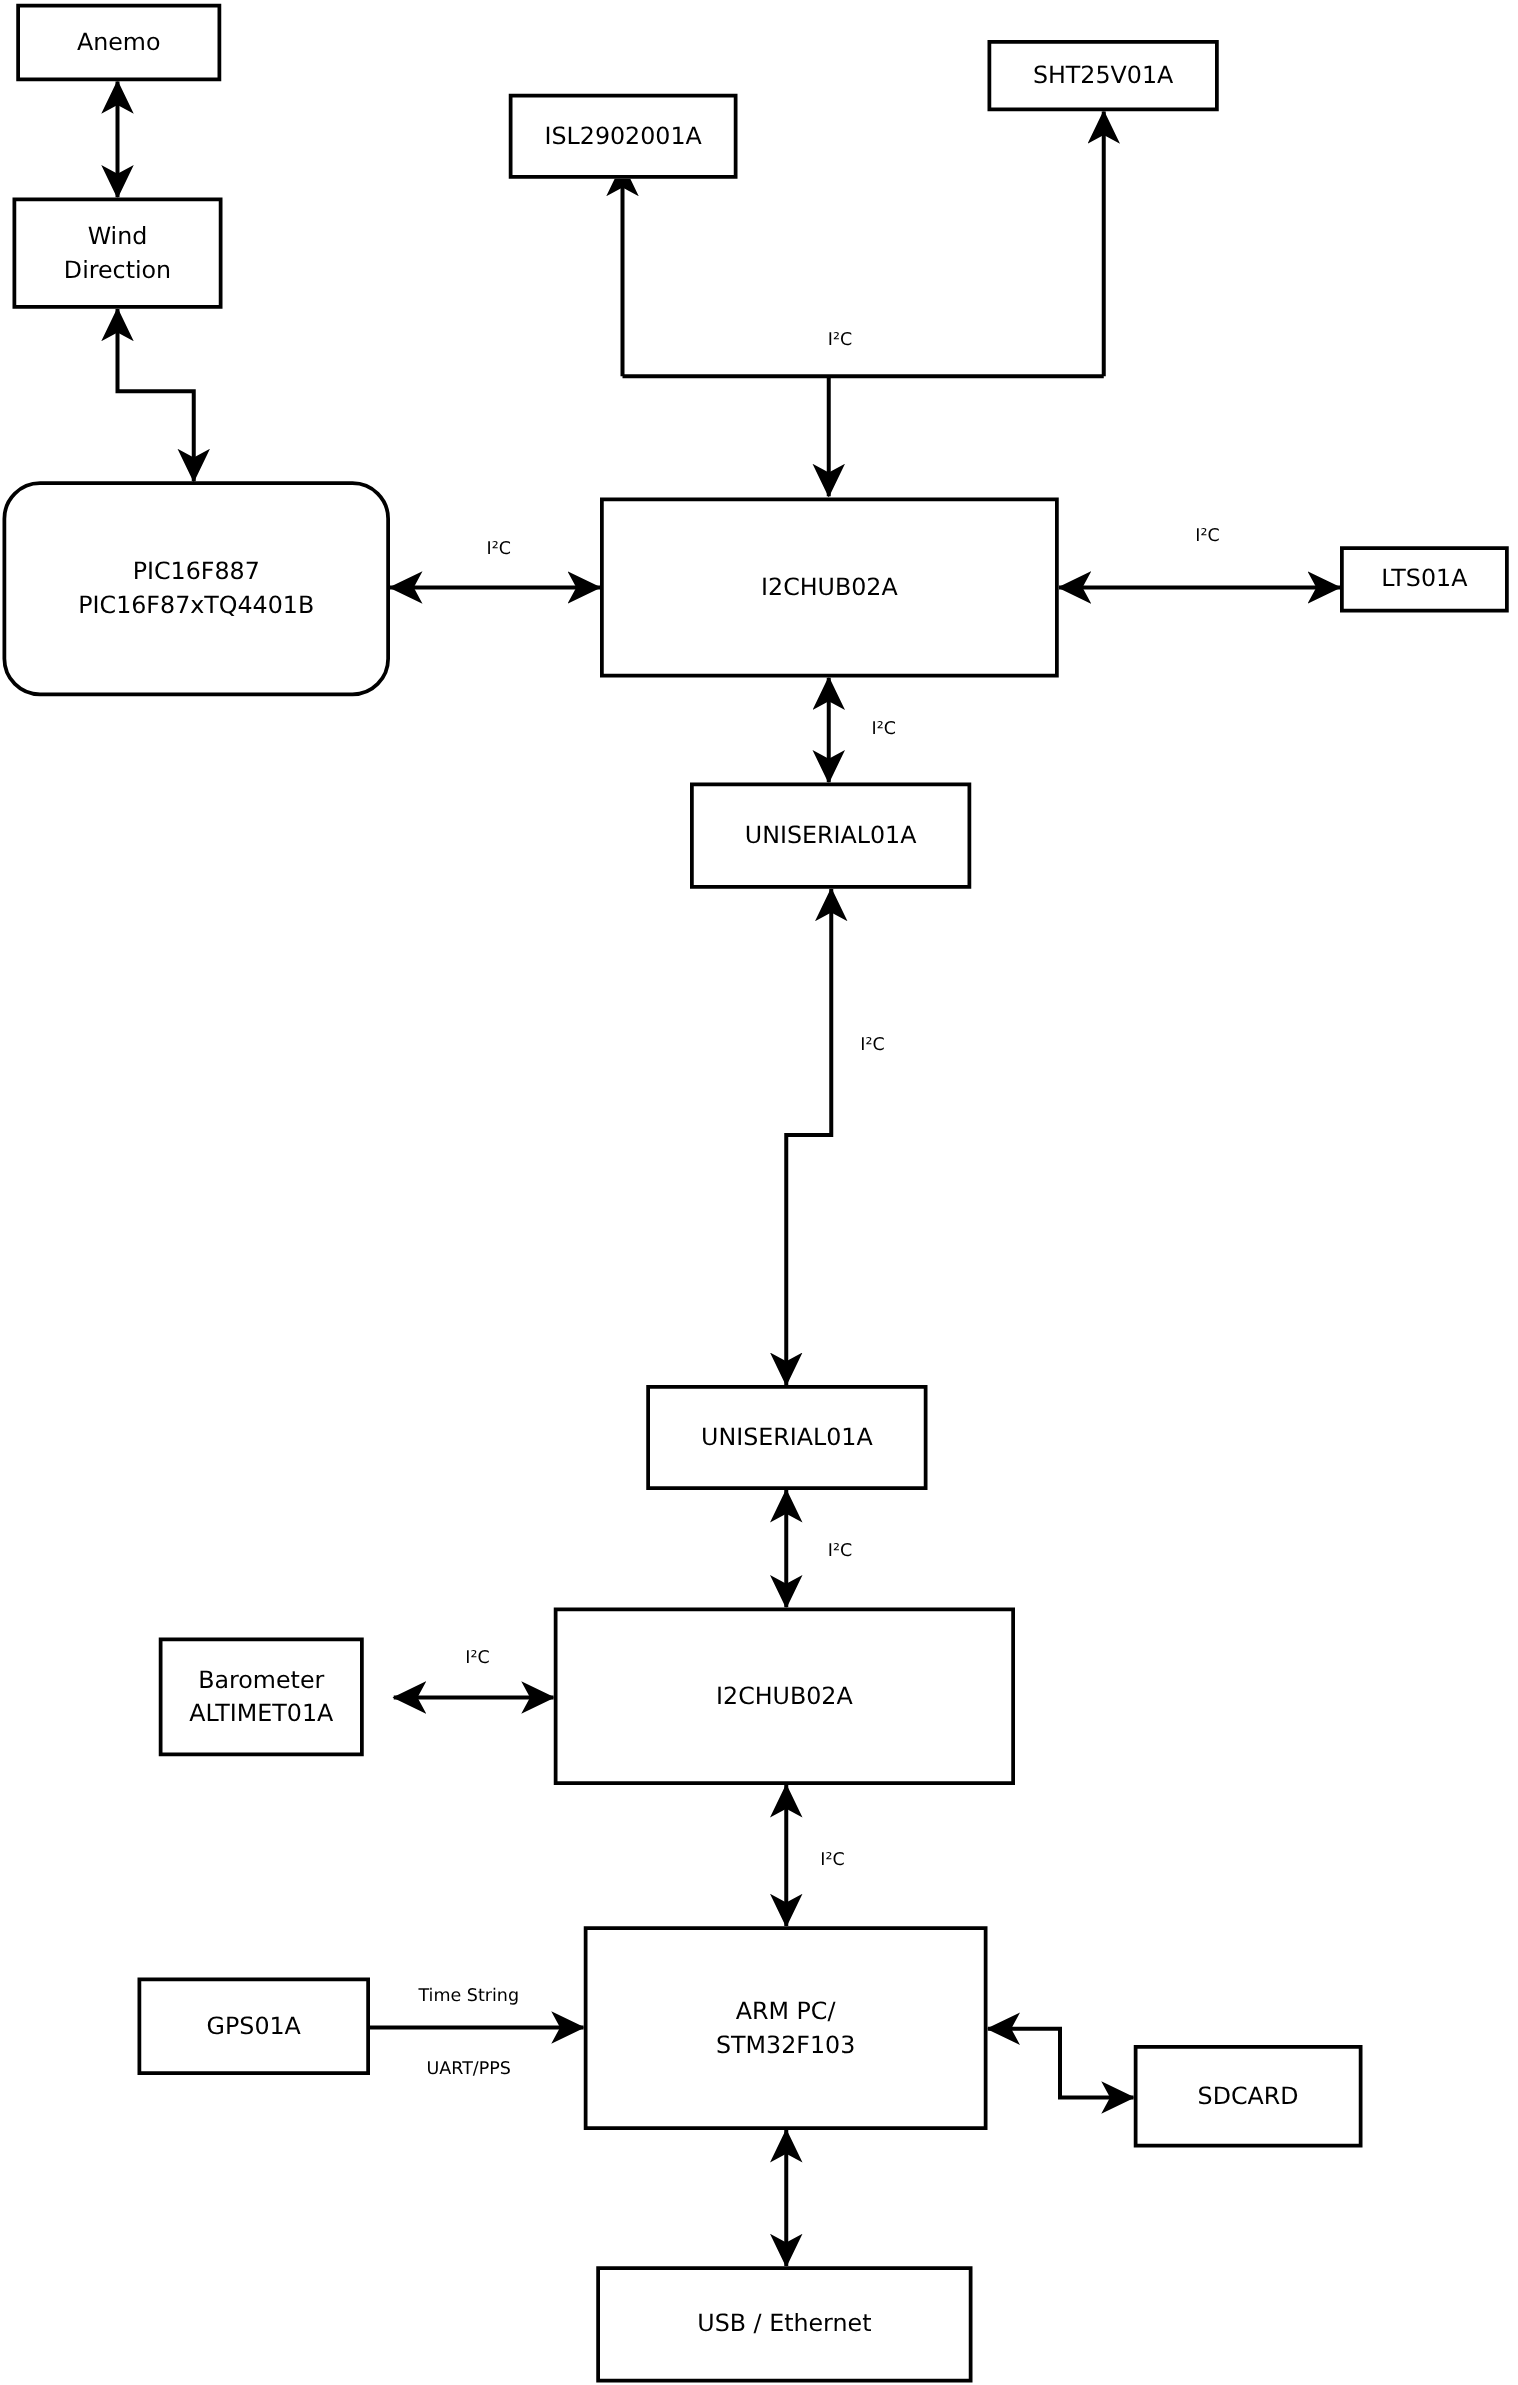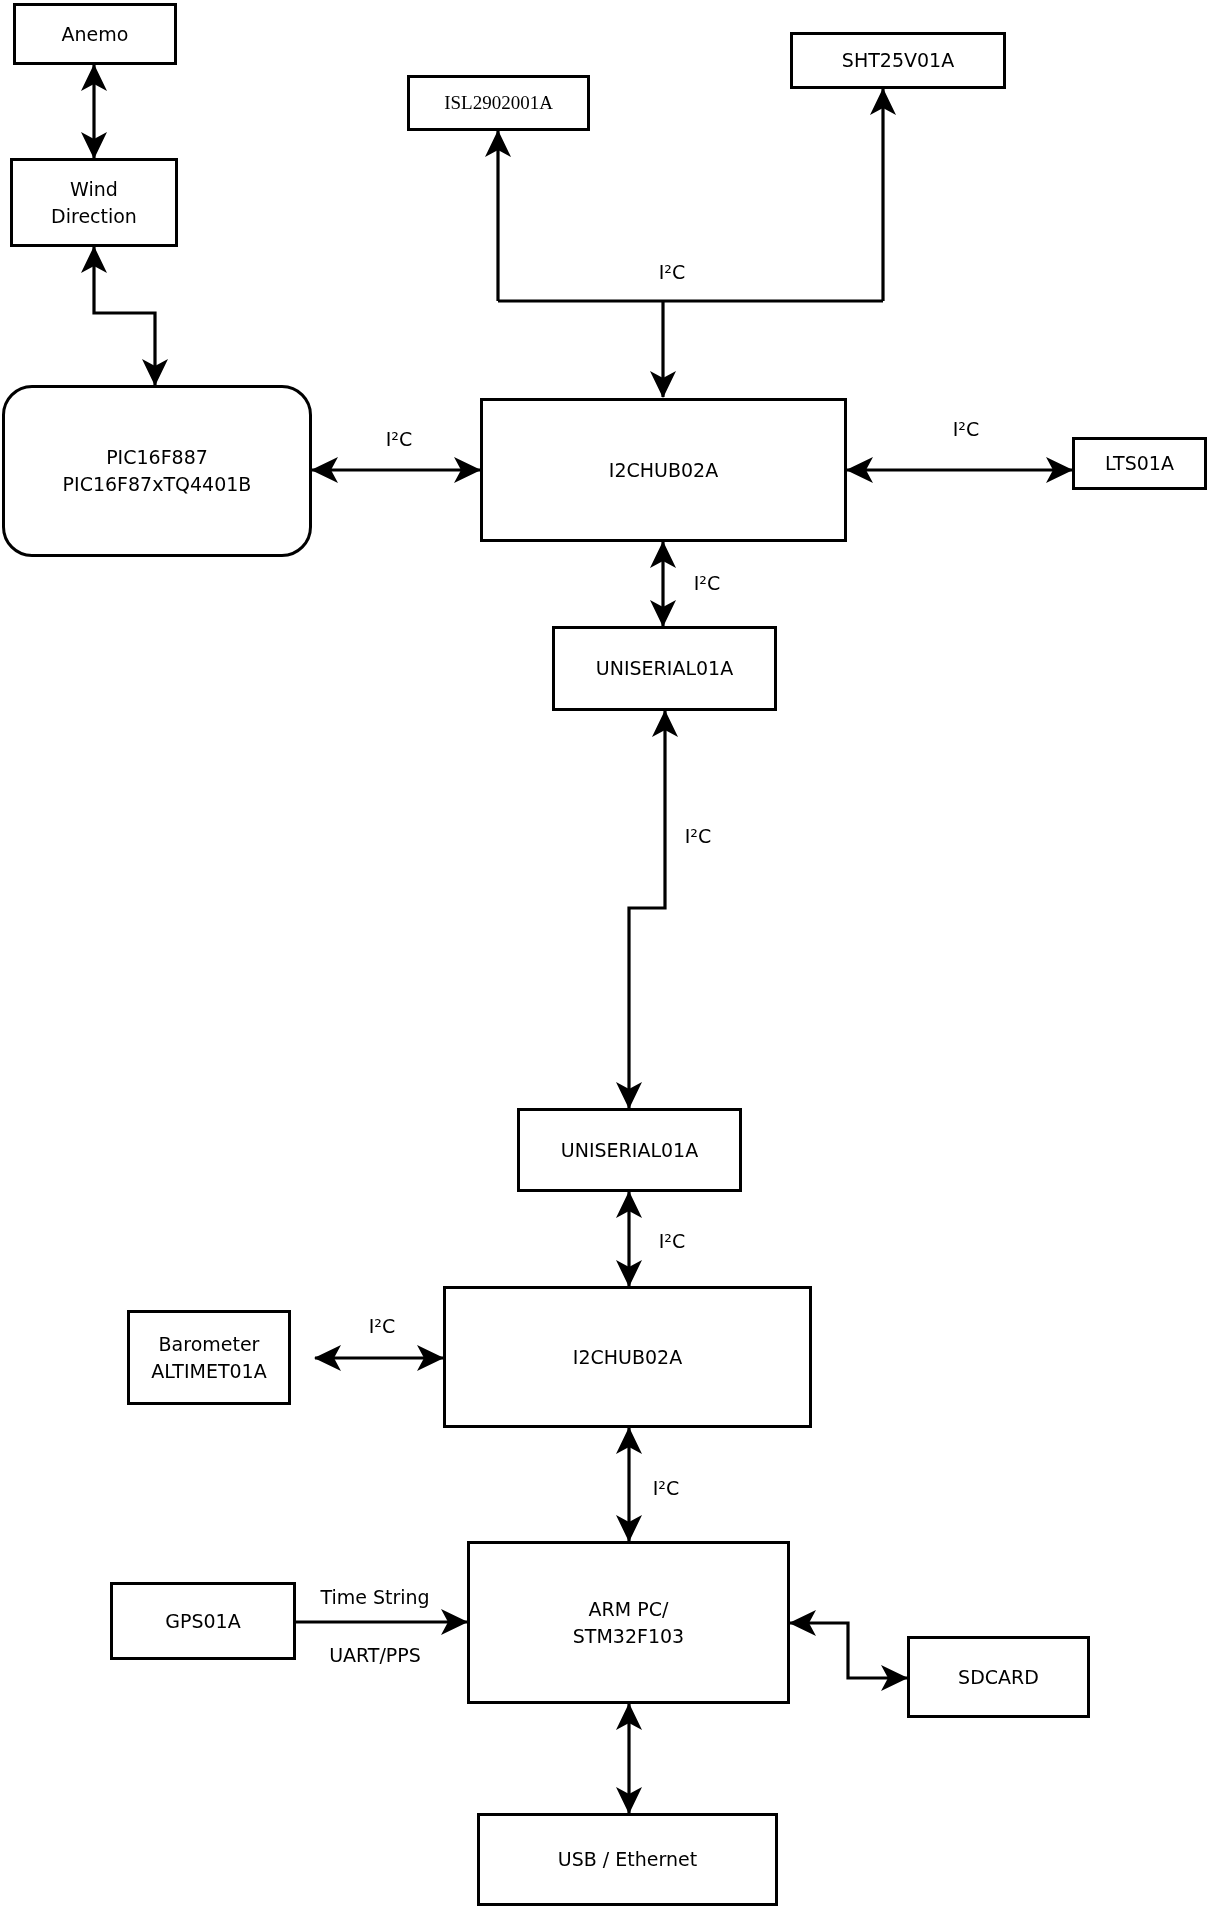--- a/index.html
+++ b/index.html
@@ -18,21 +18,21 @@
     border:3px solid #000;
     background:#ffffff;
     display:flex;align-items:center;justify-content:center;
     text-align:center;
     font-size:19px;line-height:1.42;
     white-space:pre-line;
   }
   .elabel{
     position:absolute;
     transform:translate(-50%,-50%);
-    font-size:19px;
+    font-size:14px;
     white-space:nowrap;
     background:transparent;
   }
 </style>
 </head>
 <body>
 
 <div id="canvas">
 
   <svg id="wires" viewBox="0 0 1214 1908" xmlns="http://www.w3.org/2000/svg">
@@ -62,23 +62,23 @@
   </svg>
 
   <div class="node" style="left:13px;top:3px;width:164px;height:62px;"><span>Anemo</span></div>
 
   <div class="node" style="left:10px;top:158px;width:168px;height:89px;"><span>Wind
 Direction</span></div>
 
   <div class="node" style="left:2px;top:385px;width:310px;height:172px;border-radius:30px;"><span>PIC16F887
 PIC16F87xTQ4401B</span></div>
 
-  <div class="node" style="left:407px;top:75px;width:183px;height:56px;font-family:Liberation Serif, serif;"><span>ISL2902001A</span></div>
+  <div class="node" style="left:407px;top:75px;width:183px;height:68px;"><span>ISL2902001A</span></div>
 
-  <div class="node" style="left:790px;top:32px;width:216px;height:57px;"><span>SHT25V01A</span></div>
+  <div class="node" style="left:790px;top:32px;width:185px;height:57px;"><span>SHT25V01A</span></div>
 
   <div class="node" style="left:480px;top:398px;width:367px;height:144px;"><span>I2CHUB02A</span></div>
 
   <div class="node" style="left:1072px;top:437px;width:135px;height:53px;"><span>LTS01A</span></div>
 
   <div class="node" style="left:552px;top:626px;width:225px;height:85px;"><span>UNISERIAL01A</span></div>
 
   <div class="node" style="left:517px;top:1108px;width:225px;height:84px;"><span>UNISERIAL01A</span></div>
 
   <div class="node" style="left:443px;top:1286px;width:369px;height:142px;"><span>I2CHUB02A</span></div>

